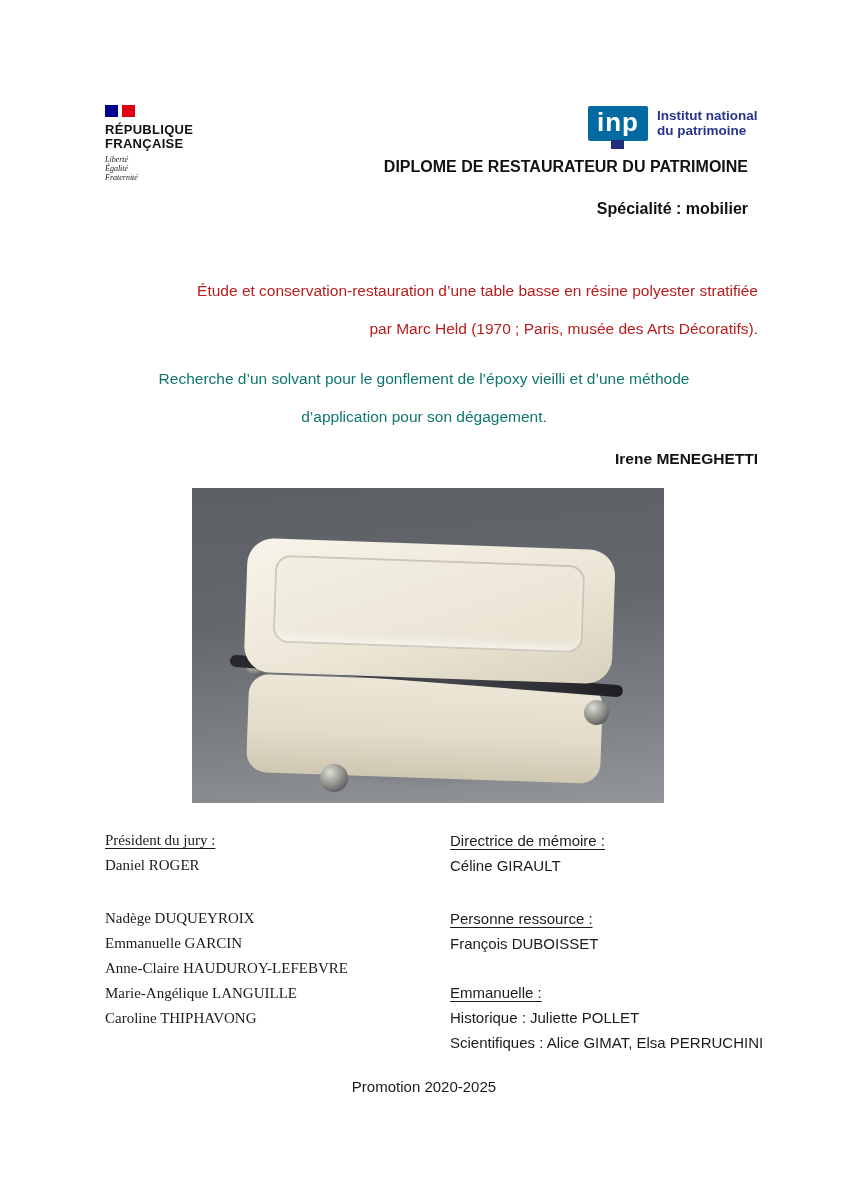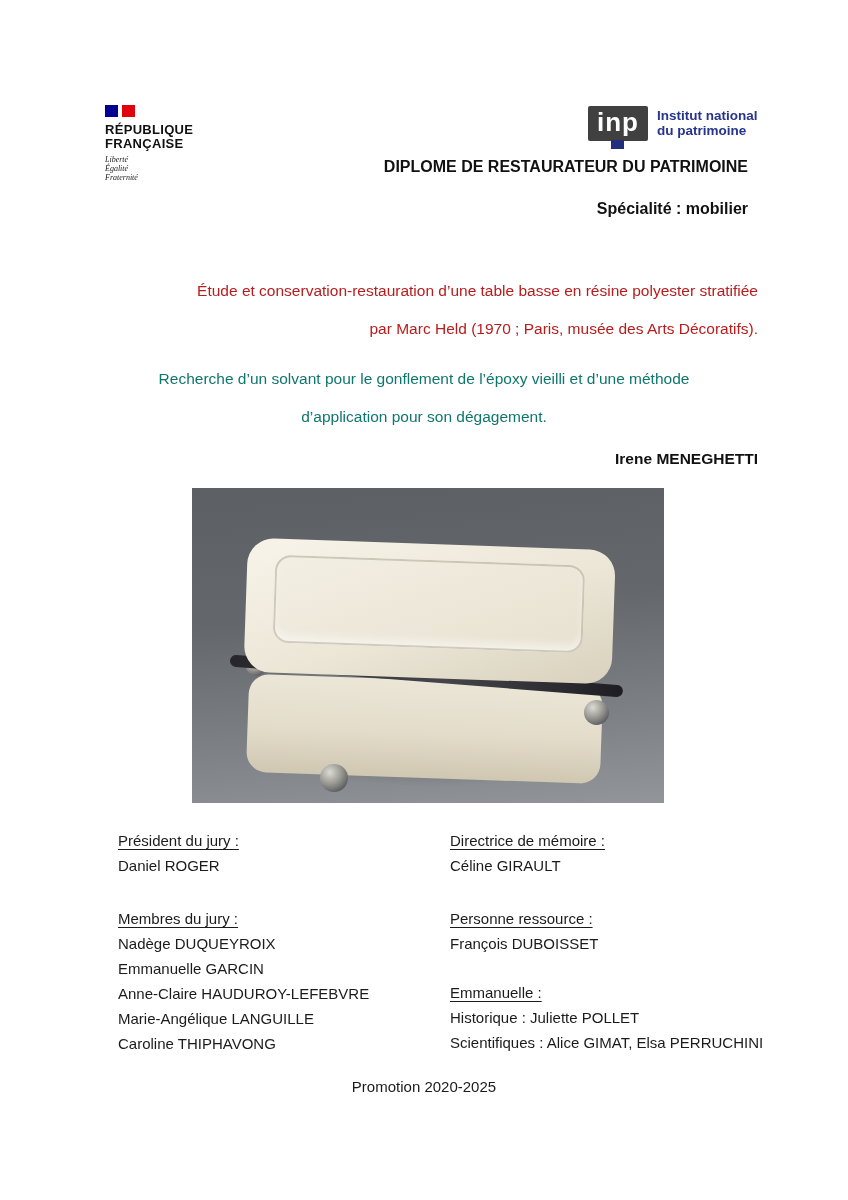--- a/index.html
+++ b/index.html
@@ -12,21 +12,21 @@
   
   .rf-logo{position:absolute;left:105px;top:105px;width:140px;}
   .rf-flag{display:flex;gap:4px;height:12px;width:31px;margin-bottom:6px;}
   .rf-flag .b{width:13px;background:#000091;}
   .rf-flag .r{width:13px;background:#e1000f;}
   .rf-title{font-weight:bold;font-size:13px;line-height:14px;letter-spacing:.3px;color:#111;}
   .rf-motto{margin-top:4px;font-family:"Liberation Serif","DejaVu Serif",serif;
     font-style:italic;font-size:8px;line-height:9px;color:#222;}
   
   .inp-logo{position:absolute;left:588px;top:106px;display:flex;align-items:flex-start;}
-  .inp-box{position:relative;width:60px;height:35px;background:#404040;border-radius:2px;
+  .inp-box{position:relative;width:60px;height:35px;background:#0369a1;border-radius:2px;
     display:flex;align-items:center;justify-content:center;text-align:right;}
   .inp-box .inp-txt{color:#fff;font-weight:bold;font-size:26px;letter-spacing:1px;line-height:26px;margin-top:-3px;}
   .inp-tab{position:absolute;left:23px;bottom:-8px;width:13px;height:9px;background:#232f7e;}
   .inp-name{margin-left:9px;color:#27348b;font-size:13.5px;font-weight:bold;line-height:15px;padding-top:2px;}
   
   .doc-title{position:absolute;left:100px;right:100px;top:158px;text-align:right;
     font-weight:bold;font-size:16px;color:#111;}
   .doc-specialty{position:absolute;left:100px;right:100px;top:200px;text-align:right;
     font-weight:bold;font-size:16px;color:#111;}
   
@@ -51,21 +51,21 @@
     background:linear-gradient(160deg,#f6f2e7 8%,#ece6d7 55%,#d8d1bd 100%);}
   .tbl-tray{position:absolute;left:28px;top:16px;right:30px;bottom:30px;border-radius:16px;
     background:linear-gradient(160deg,#f3efe3,#e7e1d0);
     box-shadow:inset 0 0 0 2px rgba(122,112,90,.30), inset 0 -7px 10px rgba(255,255,255,.55);}
   .tbl-band{position:absolute;left:4px;top:134px;width:394px;height:12px;border-radius:7px;
     background:linear-gradient(90deg,#26262b,#45454c 55%,#1d1d22);transform:rotate(2.5deg);}
   .tbl-base{position:absolute;left:24px;top:144px;width:354px;height:98px;border-radius:20px;
     background:linear-gradient(180deg,#ece6d7 0%,#e3dcca 55%,#cfc7b1 100%);}
   
   .jury-col{position:absolute;top:828px;font-size:15px;color:#1b1b1b;}
-  .jury-left{left:118px;width:345px;}
+  .jury-left{left:105px;width:345px;font-family:Liberation Serif, serif;}
   .jury-right{left:450px;width:320px;}
   .jline{height:25px;line-height:25px;white-space:nowrap;}
   .jlabel{text-decoration:underline;text-underline-offset:3px;}
   .jspace28{height:28px;}
   .jspace24{height:24px;}
   
   .footer{position:absolute;left:0;right:0;top:1078px;text-align:center;font-size:15px;color:#1b1b1b;}
 </style>
 </head>
 <body>
@@ -124,21 +124,20 @@
       </div>
     </div>
     <div class="foot foot-front"></div>
     <div class="foot foot-right"></div>
   </div>
 
   <div class="jury-col jury-left">
     <div class="jline jlabel">Président du jury :</div>
     <div class="jline">Daniel ROGER</div>
     <div class="jspace28"></div>
-    <div class="jline jlabel">Membres du jury :</div>
     <div class="jline">Nadège DUQUEYROIX</div>
     <div class="jline">Emmanuelle GARCIN</div>
     <div class="jline">Anne-Claire HAUDUROY-LEFEBVRE</div>
     <div class="jline">Marie-Angélique LANGUILLE</div>
     <div class="jline">Caroline THIPHAVONG</div>
   </div>
 
   <div class="jury-col jury-right">
     <div class="jline jlabel">Directrice de mémoire :</div>
     <div class="jline">Céline GIRAULT</div>

